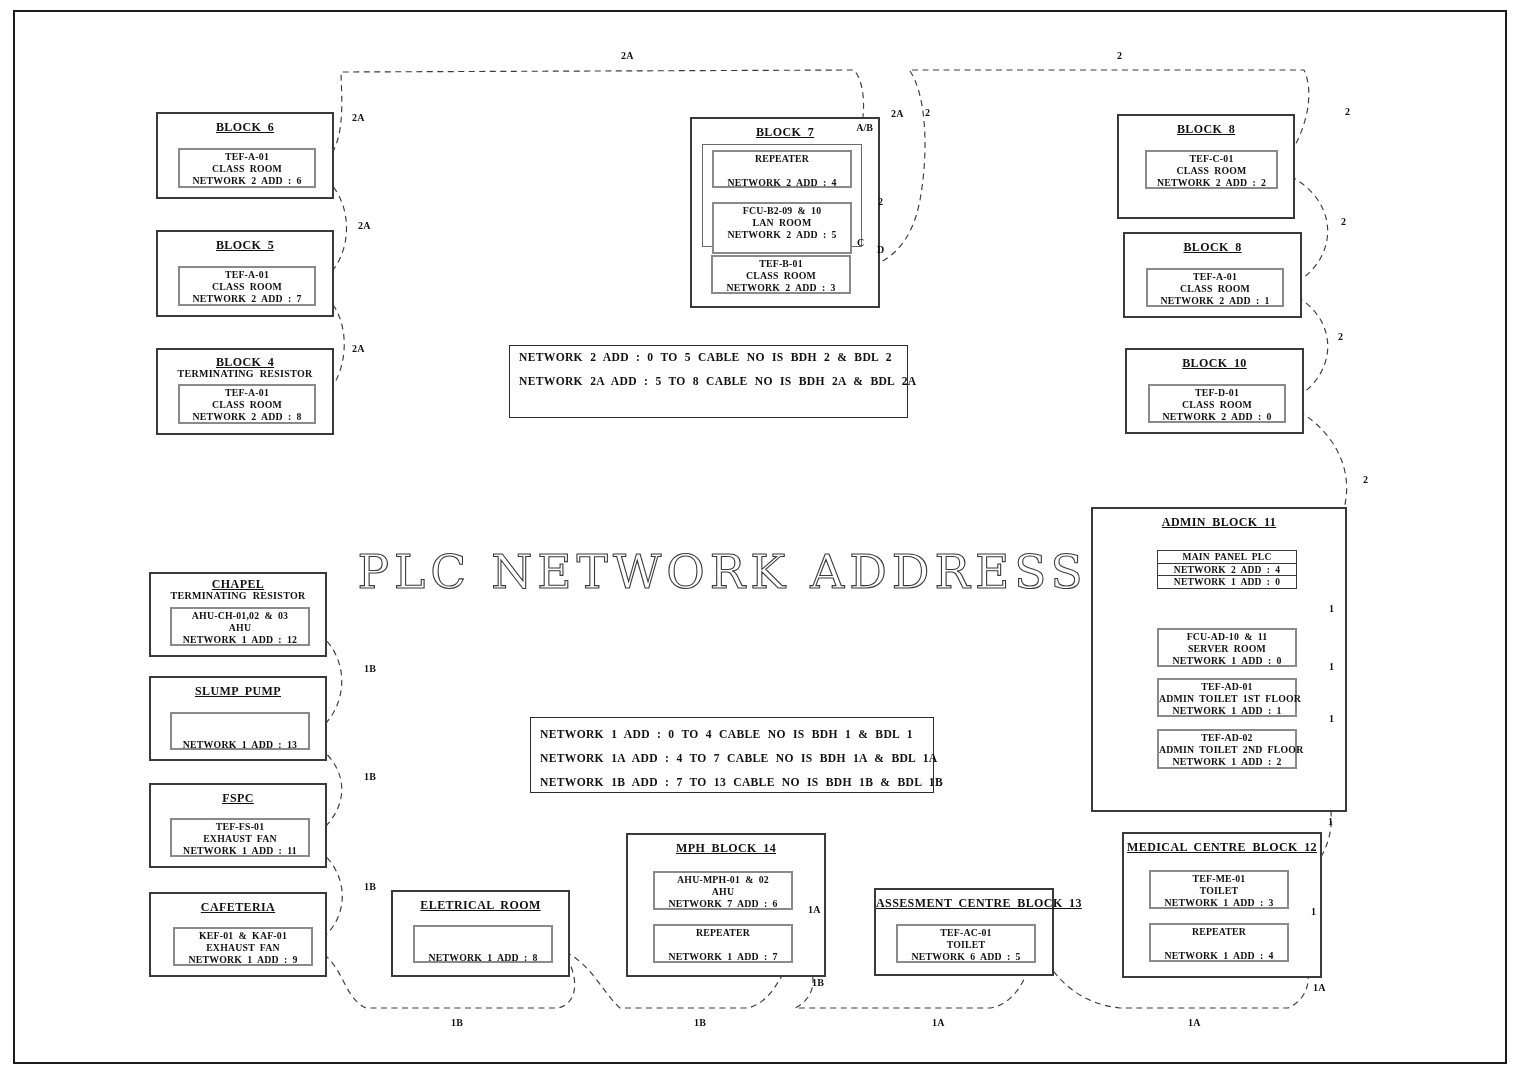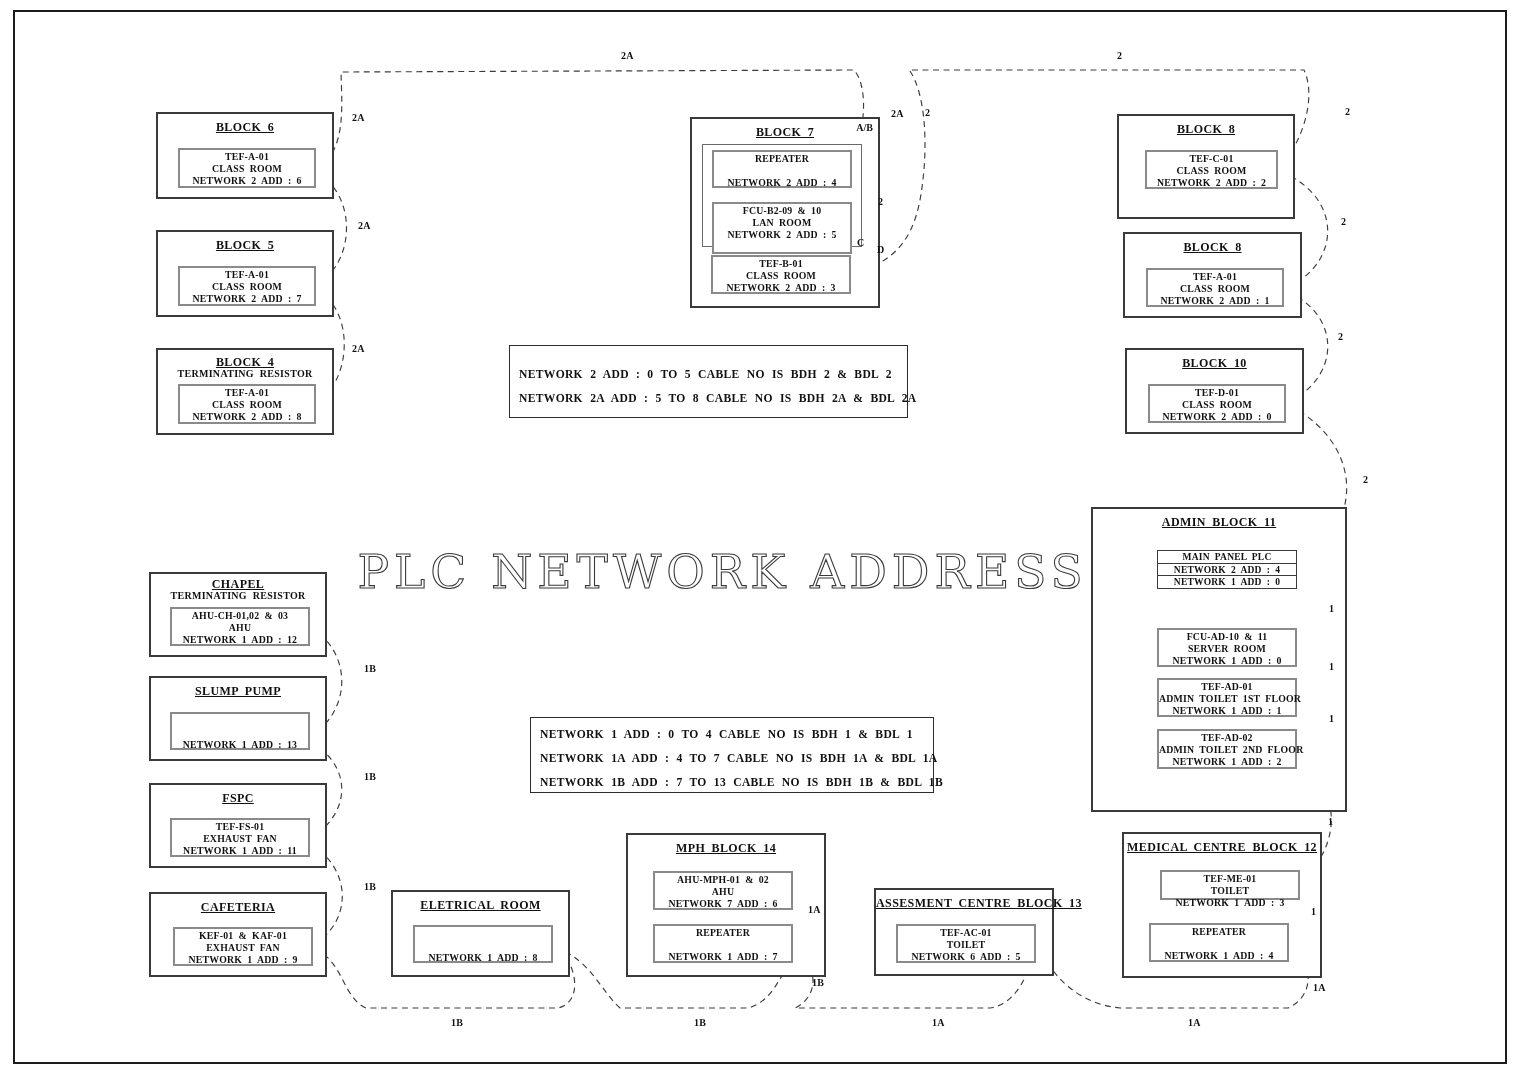--- a/index.html
+++ b/index.html
@@ -16,21 +16,21 @@
               letter-spacing:.2px; word-spacing:2.5px; white-space:nowrap; text-align:center; }
   .wrap7 { position:absolute; border:1.5px solid #6a6a6a; box-sizing:border-box; }
   .stack { position:absolute; box-sizing:border-box; }
   .prow { box-sizing:border-box; border:1.2px solid #3a3a3a; margin-top:-1px; height:13.5px;
           font-weight:bold; font-size:9.5px; line-height:12px; letter-spacing:.2px; word-spacing:2.5px;
           white-space:nowrap; text-align:center; background:#fff; }
   .corner { position:absolute; top:3px; right:5px; font-weight:bold; font-size:10px; }
   .lbl { position:absolute; font-weight:bold; font-size:10px; line-height:11px; letter-spacing:.3px;
          white-space:nowrap; }
   .note { position:absolute; border:1.6px solid #2c2c2c; background:#fff; box-sizing:border-box;
-          padding:17px 0 0 9px; }
+          padding:0 0 0 9px; }
   .note-line { font-weight:bold; font-size:11.6px; line-height:24px; letter-spacing:.3px; word-spacing:4px;
                white-space:nowrap; }
   svg.overlay { position:absolute; left:0; top:0; pointer-events:none; }
 </style>
 </head>
 <body>
 
 <div class="page">
   <div class="frame"></div>
 
@@ -164,21 +164,21 @@
     </div>
     <div class="dev" style="left:64px;top:220px;width:140px;height:40px">
       <div class="dev-line">TEF-AD-02</div>
       <div class="dev-line">ADMIN TOILET 2ND FLOOR</div>
       <div class="dev-line">NETWORK 1 ADD : 2</div>
     </div>
   </div>
 
   <div class="blk" style="left:1122px;top:832px;width:200px;height:146px">
     <div class="blk-title">MEDICAL CENTRE BLOCK 12</div>
-    <div class="dev" style="left:36px;top:36px;width:140px;height:30px">
+    <div class="dev" style="left:25px;top:36px;width:140px;height:39px">
       <div class="dev-line">TEF-ME-01</div>
       <div class="dev-line">TOILET</div>
       <div class="dev-line">NETWORK 1 ADD : 3</div>
     </div>
     <div class="dev" style="left:25px;top:89px;width:140px;height:39px">
       <div class="dev-line">REPEATER</div>
       <div class="dev-line"></div>
       <div class="dev-line">NETWORK 1 ADD : 4</div>
     </div>
   </div>

